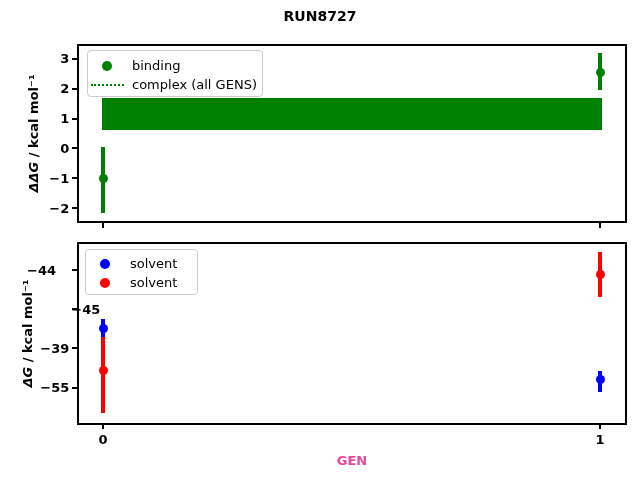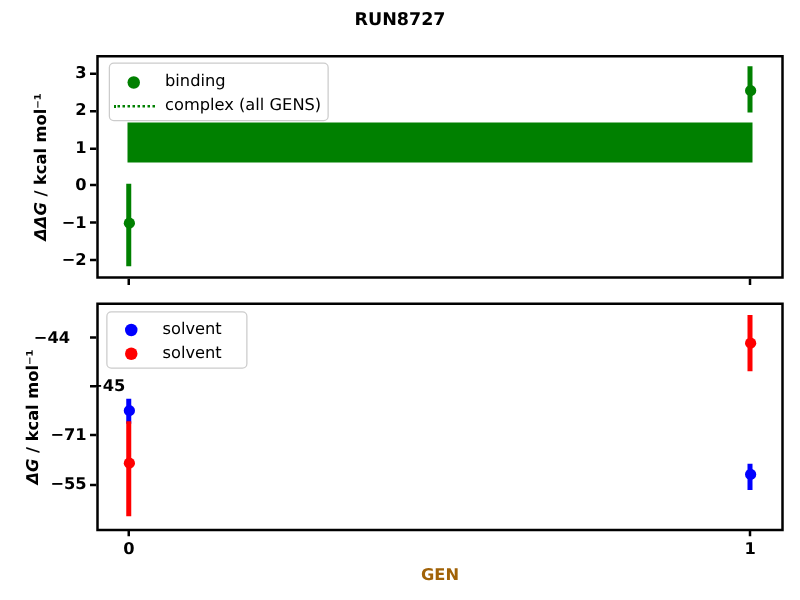--- a/index.html
+++ b/index.html
@@ -20,21 +20,21 @@
   .ylabel{
     position:absolute;width:180px;height:17px;text-align:center;
     font-size:13px;font-weight:bold;color:#000;transform:rotate(-90deg);
     white-space:nowrap;line-height:17px;
   }
   #ylabel-top{left:-57px;top:125px;}
   #ylabel-bottom{left:-63px;top:325px;}
   .ylabel .math{font-style:italic;}
   .xlabel{
     position:absolute;left:292px;top:453px;width:120px;text-align:center;
-    font-size:13px;font-weight:bold;color:#a16207;
+    font-size:13px;font-weight:bold;color:#ec4899;
   }
   .legend{
     position:absolute;background:rgba(255,255,255,0.85);
     border:1px solid #cccccc;border-radius:4px;z-index:10;
     display:flex;flex-direction:column;justify-content:flex-end;
     padding:2px 0;box-sizing:border-box;
   }
   #legend-top{left:87px;top:50px;width:176px;height:47px;}
   #legend-bottom{left:85px;top:249px;width:113px;height:46px;}
   .legend-row{display:flex;align-items:center;height:19px;}
@@ -116,21 +116,21 @@
     <div class="band" style="left: 101.65px; top: 97.6213px; width: 500px; height: 32.2904px; background: rgb(0, 128, 0);"></div>
     <div class="errbar" style="left: 101.15px; top: 146.954px; width: 4px; height: 65.7766px; background: rgb(0, 128, 0);"></div>
     <div class="marker" style="left: 98.65px; top: 173.847px; width: 9px; height: 9px; background: rgb(0, 128, 0);"></div>
     <div class="errbar" style="left: 598.15px; top: 52.7736px; width: 4px; height: 37.3731px; background: rgb(0, 128, 0);"></div>
     <div class="marker" style="left: 595.65px; top: 67.7076px; width: 9px; height: 9px; background: rgb(0, 128, 0);"></div>
     <div class="tick" style="left: 72.3px; top: 269.123px; width: 5px; height: 2px;"></div>
     <div class="tick-label" style="left: 13px; top: 261.623px; width: 43px; text-align: right;">−44</div>
     <div class="tick" style="left: 72.3px; top: 308.299px; width: 5px; height: 2px;"></div>
     <div class="tick-label" style="left: 26.3px; top: 300.799px; width: 43px; text-align: right; padding-left: 31px;">−45</div>
     <div class="tick" style="left: 72.3px; top: 347.474px; width: 5px; height: 2px;"></div>
-    <div class="tick-label" style="left: 26.3px; top: 339.974px; width: 43px; text-align: right;">−71</div>
+    <div class="tick-label" style="left: 26.3px; top: 339.974px; width: 43px; text-align: right;">−39</div>
     <div class="tick" style="left: 72.3px; top: 386.65px; width: 5px; height: 2px;"></div>
     <div class="tick-label" style="left: 26.3px; top: 379.15px; width: 43px; text-align: right;">−55</div>
     <div class="tick" style="left: 102.15px; top: 424.3px; width: 2px; height: 5px;"></div>
     <div class="tick-label" style="left: 88.15px; top: 431.3px; width: 30px; text-align: center;">0</div>
     <div class="tick" style="left: 599.15px; top: 424.3px; width: 2px; height: 5px;"></div>
     <div class="tick-label" style="left: 585.15px; top: 431.3px; width: 30px; text-align: center;">1</div>
     <div class="errbar" style="left: 101.15px; top: 319.093px; width: 4px; height: 19.9796px; background: rgb(0, 0, 255);"></div>
     <div class="marker" style="left: 98.65px; top: 324.387px; width: 9px; height: 9px; background: rgb(0, 0, 255);"></div>
     <div class="errbar" style="left: 598.15px; top: 371.196px; width: 4px; height: 21.1549px; background: rgb(0, 0, 255);"></div>
     <div class="marker" style="left: 595.65px; top: 375.315px; width: 9px; height: 9px; background: rgb(0, 0, 255);"></div>

